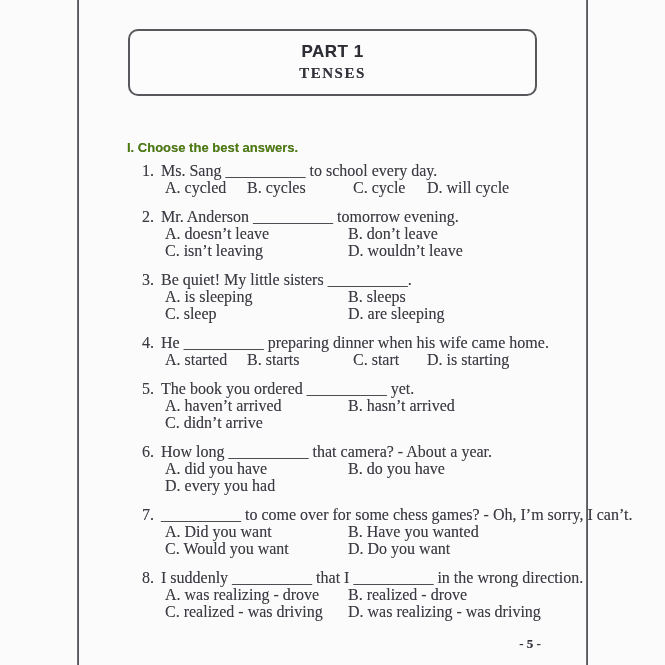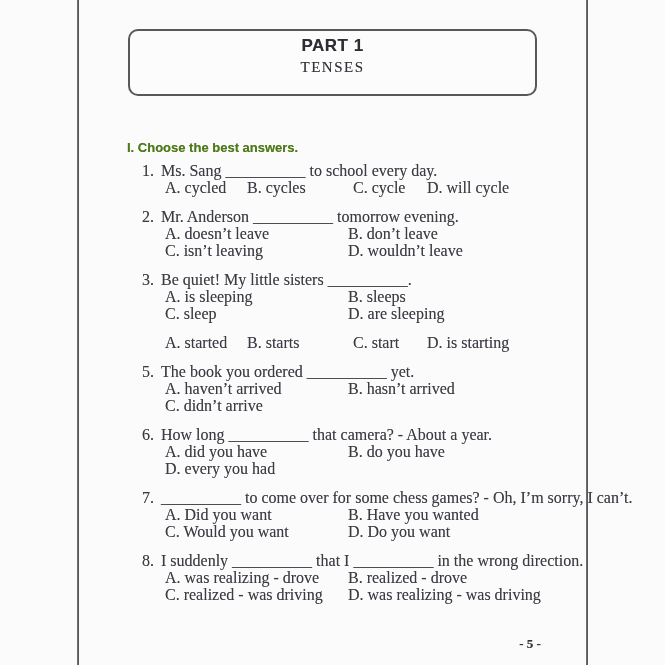--- a/index.html
+++ b/index.html
@@ -30,31 +30,31 @@
     left: 128px;
     top: 29px;
     width: 405px;
     height: 63px;
     border: 2px solid #58585c;
     border-radius: 10px;
     background: #fcfcfc;
     text-align: center;
   }
   .part-title {
-    margin-top: 5px;
+    margin-top: 11px;
     font-family: "Liberation Sans", sans-serif;
     font-weight: bold;
     font-size: 17px;
     letter-spacing: 0.5px;
     color: #2d2d35;
     text-shadow: 0 0 0.6px rgba(45,45,53,0.5);
   }
   .part-subtitle {
     margin-top: 3px;
-    font-weight: normal;
+    font-weight: bold;
     font-size: 15px;
     letter-spacing: 1.5px;
     color: #33333c;
     text-shadow: 0 0 0.6px rgba(51,51,60,0.5);
   }
 
   .section-heading {
     position: absolute;
     left: 127px;
     top: 140px;
@@ -150,20 +150,23 @@
       </div>
       <div class="opts cols2">
         <span class="opt">A. is sleeping</span>
         <span class="opt">B. sleeps</span>
         <span class="opt">C. sleep</span>
         <span class="opt">D. are sleeping</span>
       </div>
     </div>
 
     <div class="question">
+      <div class="stem">
+        <span class="qnum">4.</span><span class="qtext">He __________ preparing dinner when his wife came home.</span>
+      </div>
       <div class="opts cols4">
         <span class="opt">A. started</span>
         <span class="opt">B. starts</span>
         <span class="opt">C. start</span>
         <span class="opt">D. is starting</span>
       </div>
     </div>
 
     <div class="question">
       <div class="stem">

